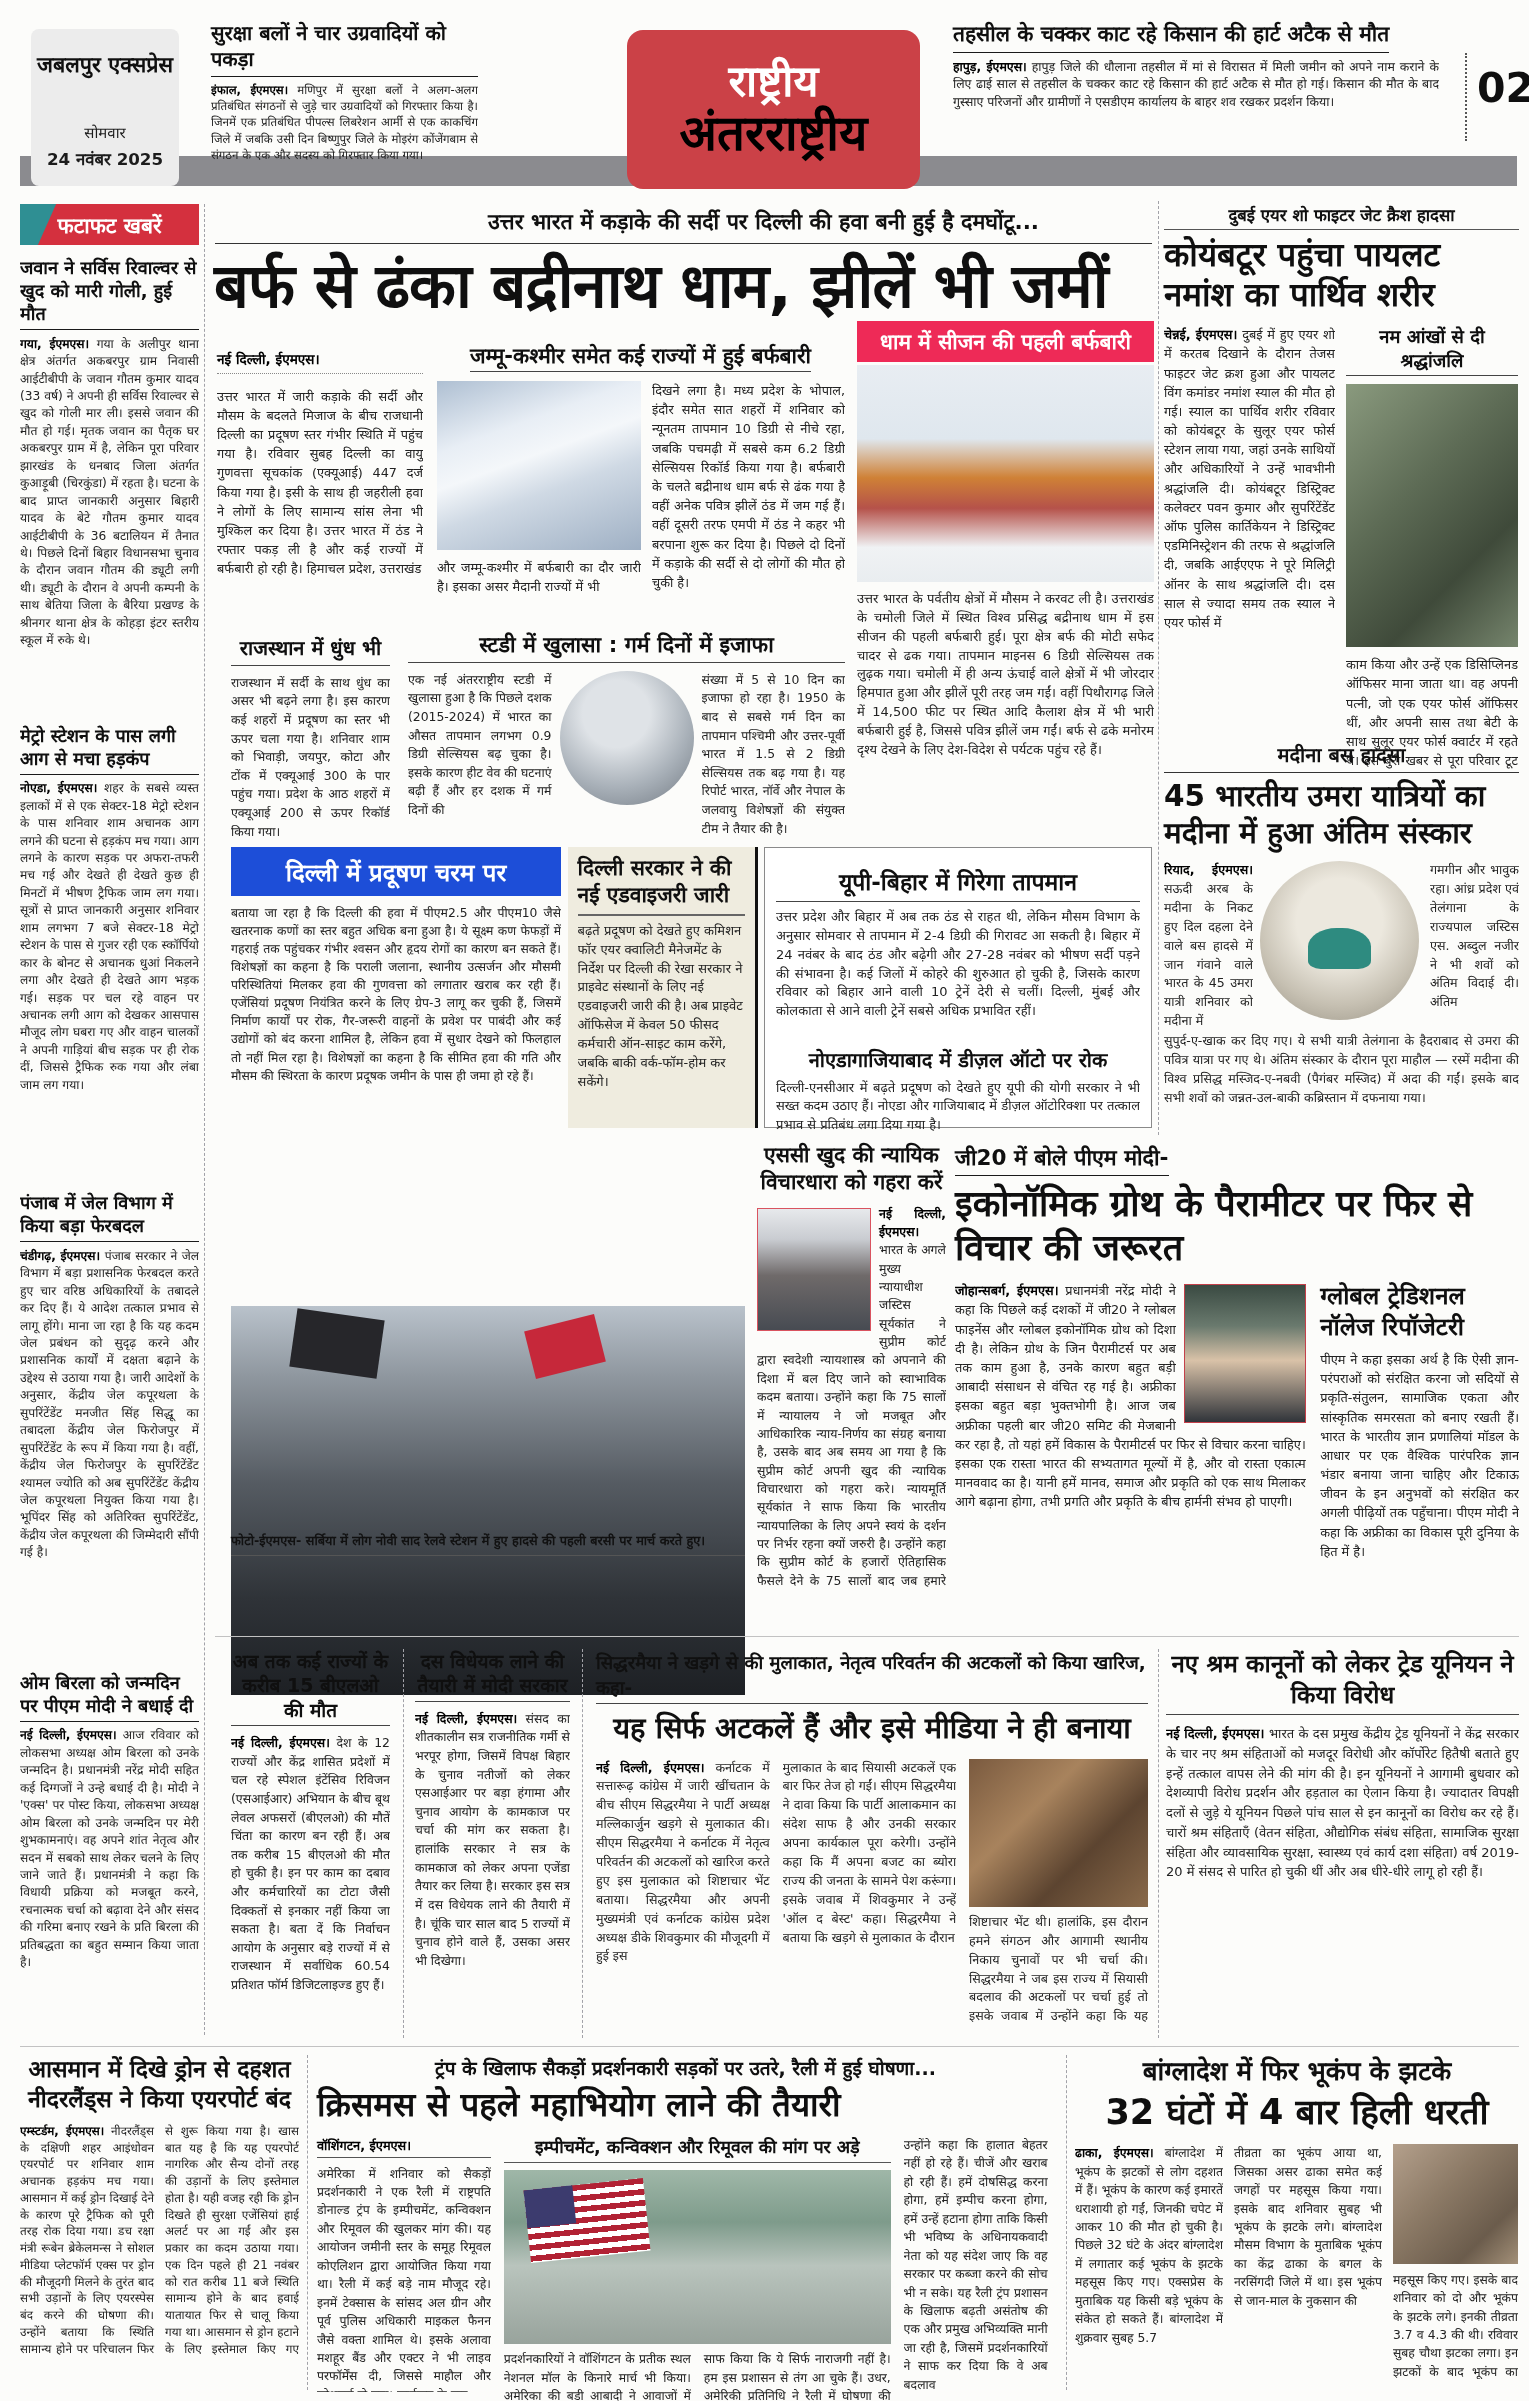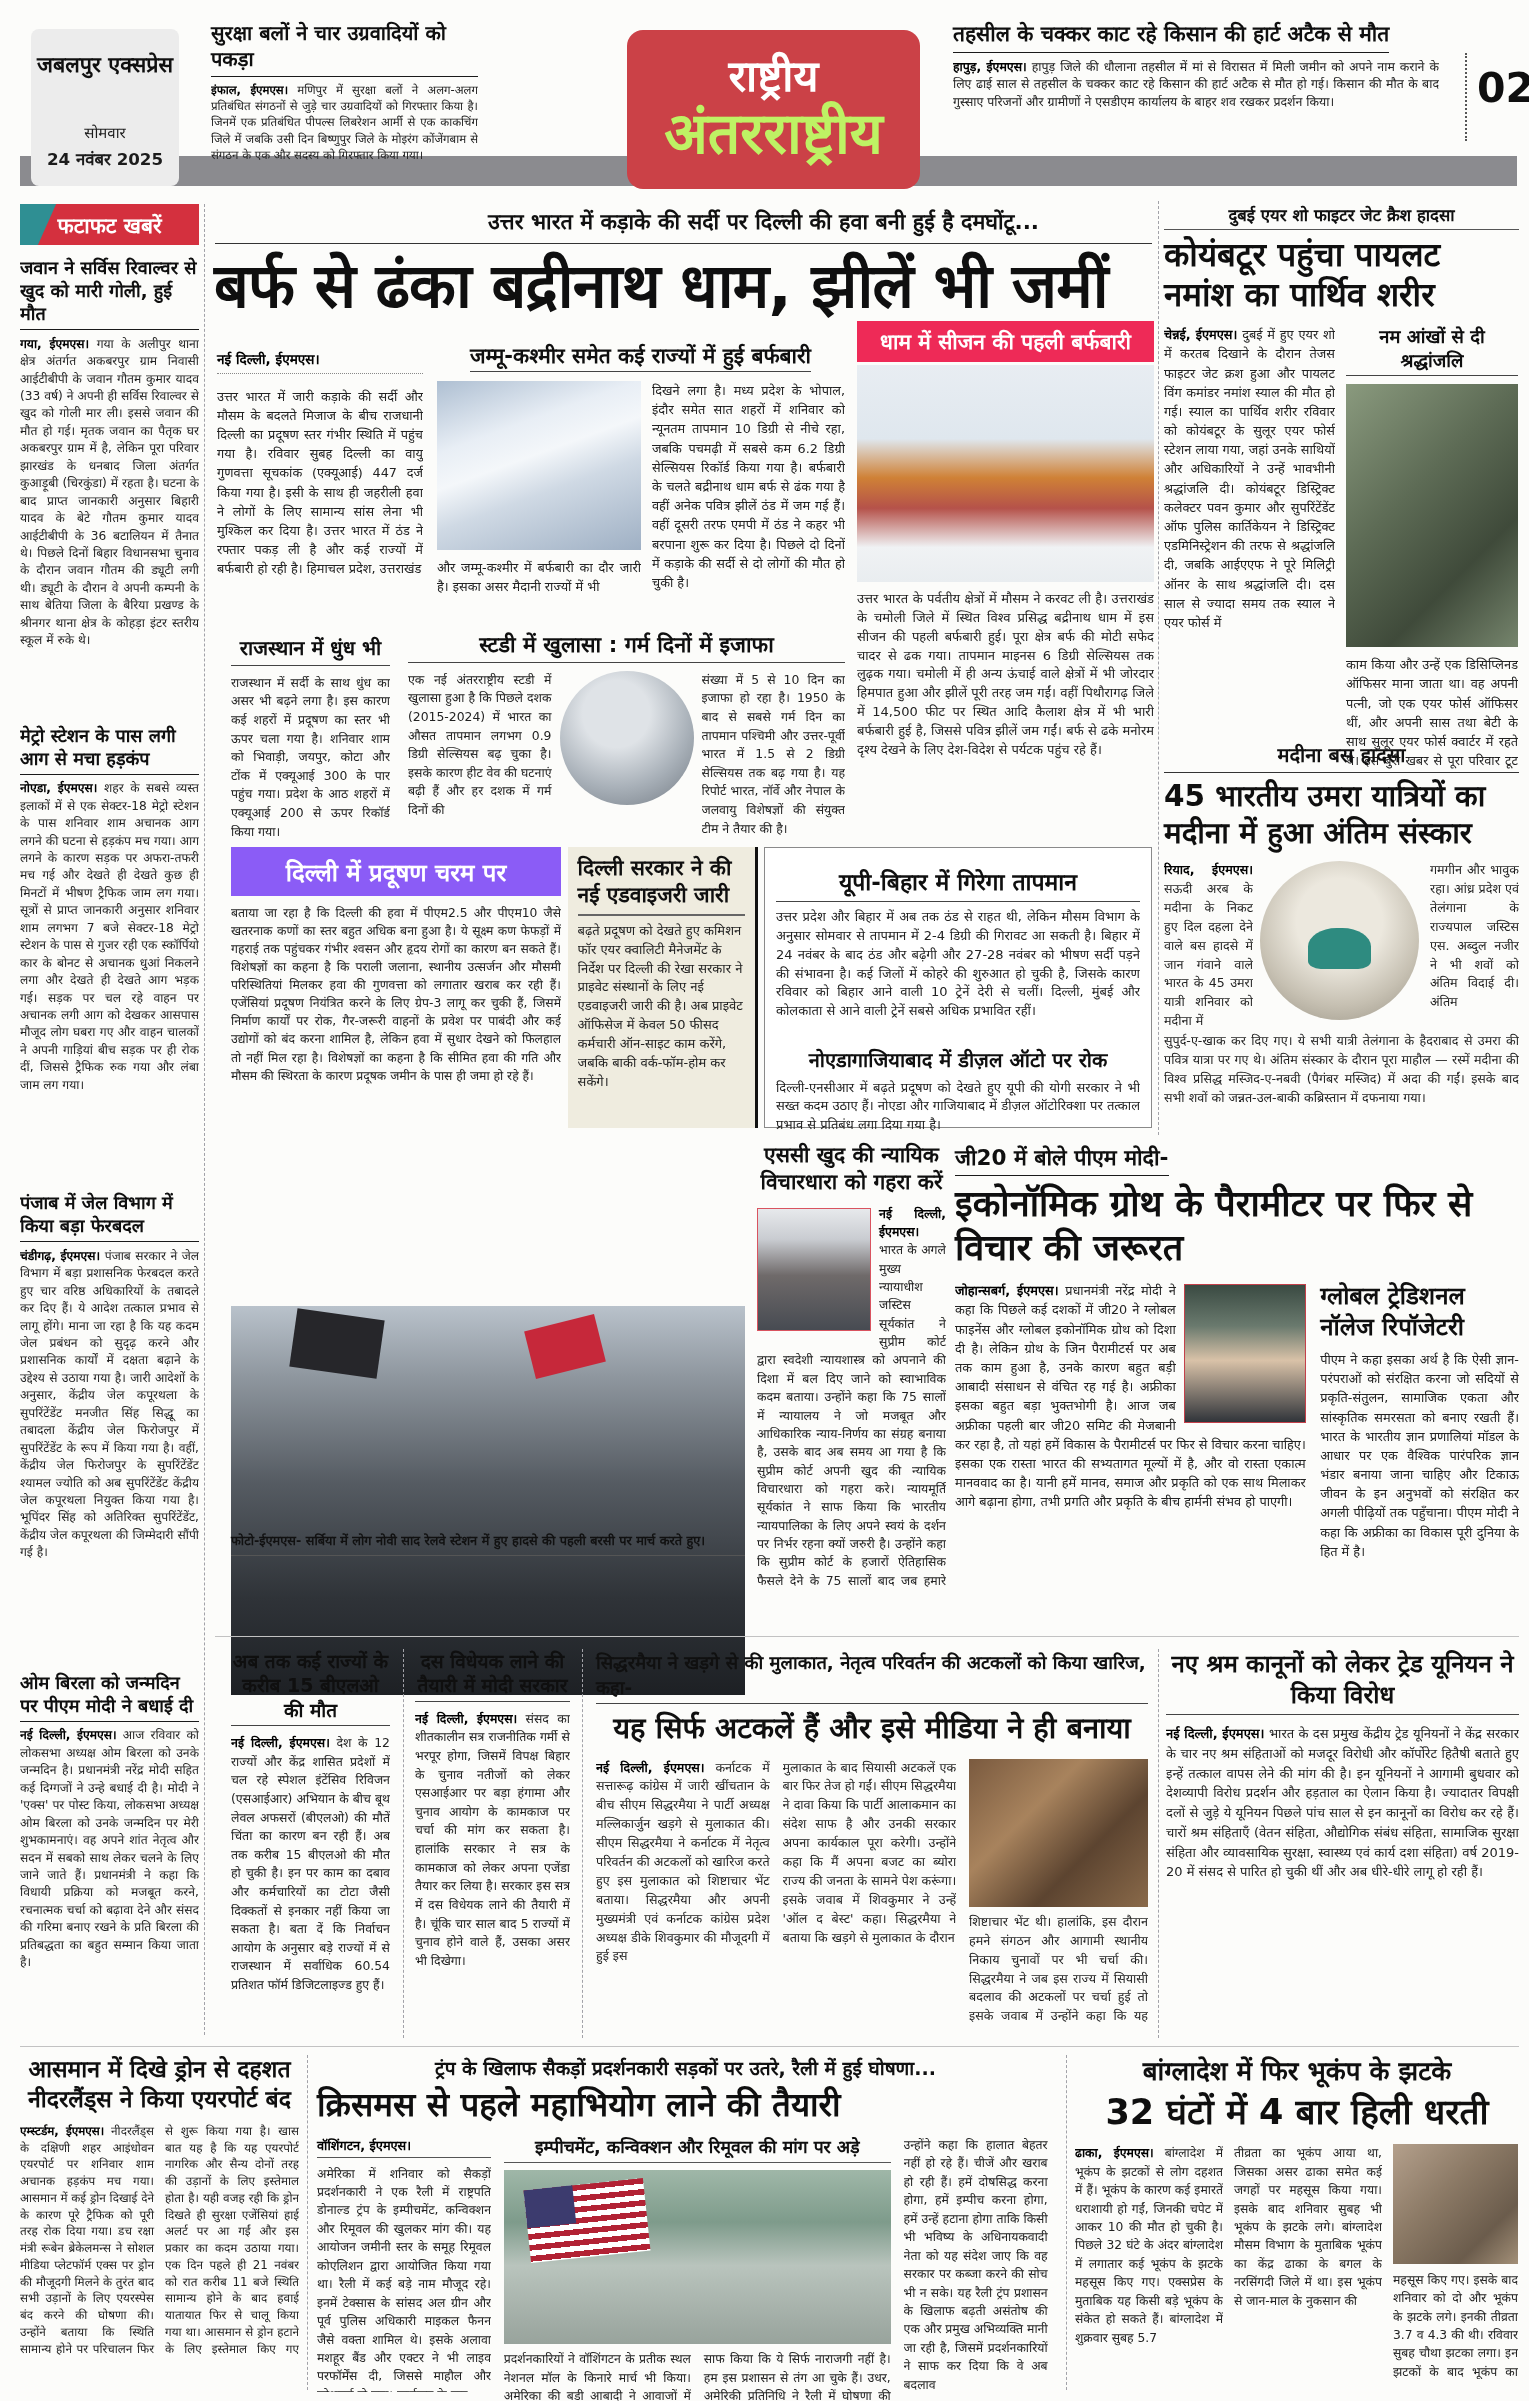--- a/index.html
+++ b/index.html
@@ -28,21 +28,21 @@
   .ph-truck{background:linear-gradient(135deg,#8a9a7e,#5d6b55 40%,#3f4a3a 70%,#76856d);}
   .ph-crowd{background:linear-gradient(180deg,#b9c2cb 0%,#8f979f 18%,#565c63 45%,#2f3338 75%,#1d2024 100%);}
   .ph-portrait{background:linear-gradient(180deg,#e7e9ec 0%,#c9ccd1 25%,#6f6a6a 55%,#474b52 100%);}
   .ph-modi{background:linear-gradient(180deg,#3a4a42 0%,#6a7a6e 30%,#d9c2a8 55%,#30343a 100%);}
   .ph-meeting{background:linear-gradient(135deg,#7a5a3f 0%,#a8835d 35%,#5c4430 65%,#8a6a4a 100%);}
   .ph-usa{background:linear-gradient(180deg,#9fb7a8 0%,#7e9b8b 30%,#b9c4bd 55%,#98a39c 100%);}
   .ph-quake{background:linear-gradient(135deg,#b4a08c,#8c7a66 40%,#6b5c4c 75%,#a39078);}
   .circle{border-radius:50%;}
   .cap{font-size:12.8px;font-weight:700;line-height:1.4;color:#111;}
   .kicker{font-weight:800;color:#101010;}
-  .blackbanner{background:#8b5cf6;color:#fff;font-weight:800;text-align:center;}
+  .blackbanner{background:#1d4ed8;color:#fff;font-weight:800;text-align:center;}
   .advbox{background:#efecdf;box-sizing:border-box;border-right:3.2px solid #111;}
   .borderbox{border:1.2px solid #8a8a8a;box-sizing:border-box;background:#fff;}
   .flag-red{position:absolute;left:58%;top:4%;width:72px;height:49px;background:#c6283a;transform:rotate(-14deg);}
   .flag-dark{position:absolute;left:12%;top:2%;width:88px;height:59px;background:#26262a;transform:rotate(8deg);}
   .usflag{position:absolute;left:6%;top:8%;width:120px;height:73px;
           background:repeating-linear-gradient(180deg,#b22234 0 5.6px,#ffffff 5.6px 11px);transform:rotate(-6deg);}
   .usflag-canton{position:absolute;left:0;top:0;width:49px;height:38px;background:#3c3b6e;}
   .coffin{position:absolute;left:30%;top:42%;width:40%;height:26%;background:#2e8b80;border-radius:45% 45% 20% 20%;}
 </style>
 </head>
@@ -63,21 +63,21 @@
   <div class="abs" style="left:211px;top:21px;width:267px;">
     <div class="hl rule" style="font-size:20px;">सुरक्षा बलों ने चार उग्रवादियों को पकड़ा</div>
     <div class="body-txt" style="font-size:11.6px;line-height:1.4;margin-top:4.8px;height:94px;">
       <span class="dl">इंफाल, ईएमएस।</span>
       <span>मणिपुर में सुरक्षा बलों ने अलग-अलग प्रतिबंधित संगठनों से जुड़े चार उग्रवादियों को गिरफ्तार किया है। जिनमें एक प्रतिबंधित पीपल्स लिबरेशन आर्मी से एक काकचिंग जिले में जबकि उसी दिन बिष्णुपुर जिले के मोइरंग कोंजेंगबाम से संगठन के एक और सदस्य को गिरफ्तार किया गया।</span>
     </div>
   </div>
 
   <div class="nameplate">
     <div class="hl" style="font-size:43px;color:#fff;line-height:1.15;">राष्ट्रीय</div>
-    <div class="hl" style="font-size:57px;color:#bef264;line-height:1.15;">अंतरराष्ट्रीय</div>
+    <div class="hl" style="font-size:49px;color:#000000;line-height:1.15;">अंतरराष्ट्रीय</div>
   </div>
 
   <div class="abs" style="left:953px;top:21px;width:486px;">
     <div class="hl rule" style="font-size:21px;display:inline-block;">तहसील के चक्कर काट रहे किसान की हार्ट अटैक से मौत</div>
     <div class="body-txt" style="font-size:12.4px;line-height:1.42;margin-top:4.8px;height:96px;">
       <span class="dl">हापुड़, ईएमएस।</span>
       <span>हापुड़ जिले की धौलाना तहसील में मां से विरासत में मिली जमीन को अपने नाम कराने के लिए ढाई साल से तहसील के चक्कर काट रहे किसान की हार्ट अटैक से मौत हो गई। किसान की मौत के बाद गुस्साए परिजनों और ग्रामीणों ने एसडीएम कार्यालय के बाहर शव रखकर प्रदर्शन किया।</span>
     </div>
   </div>
 

